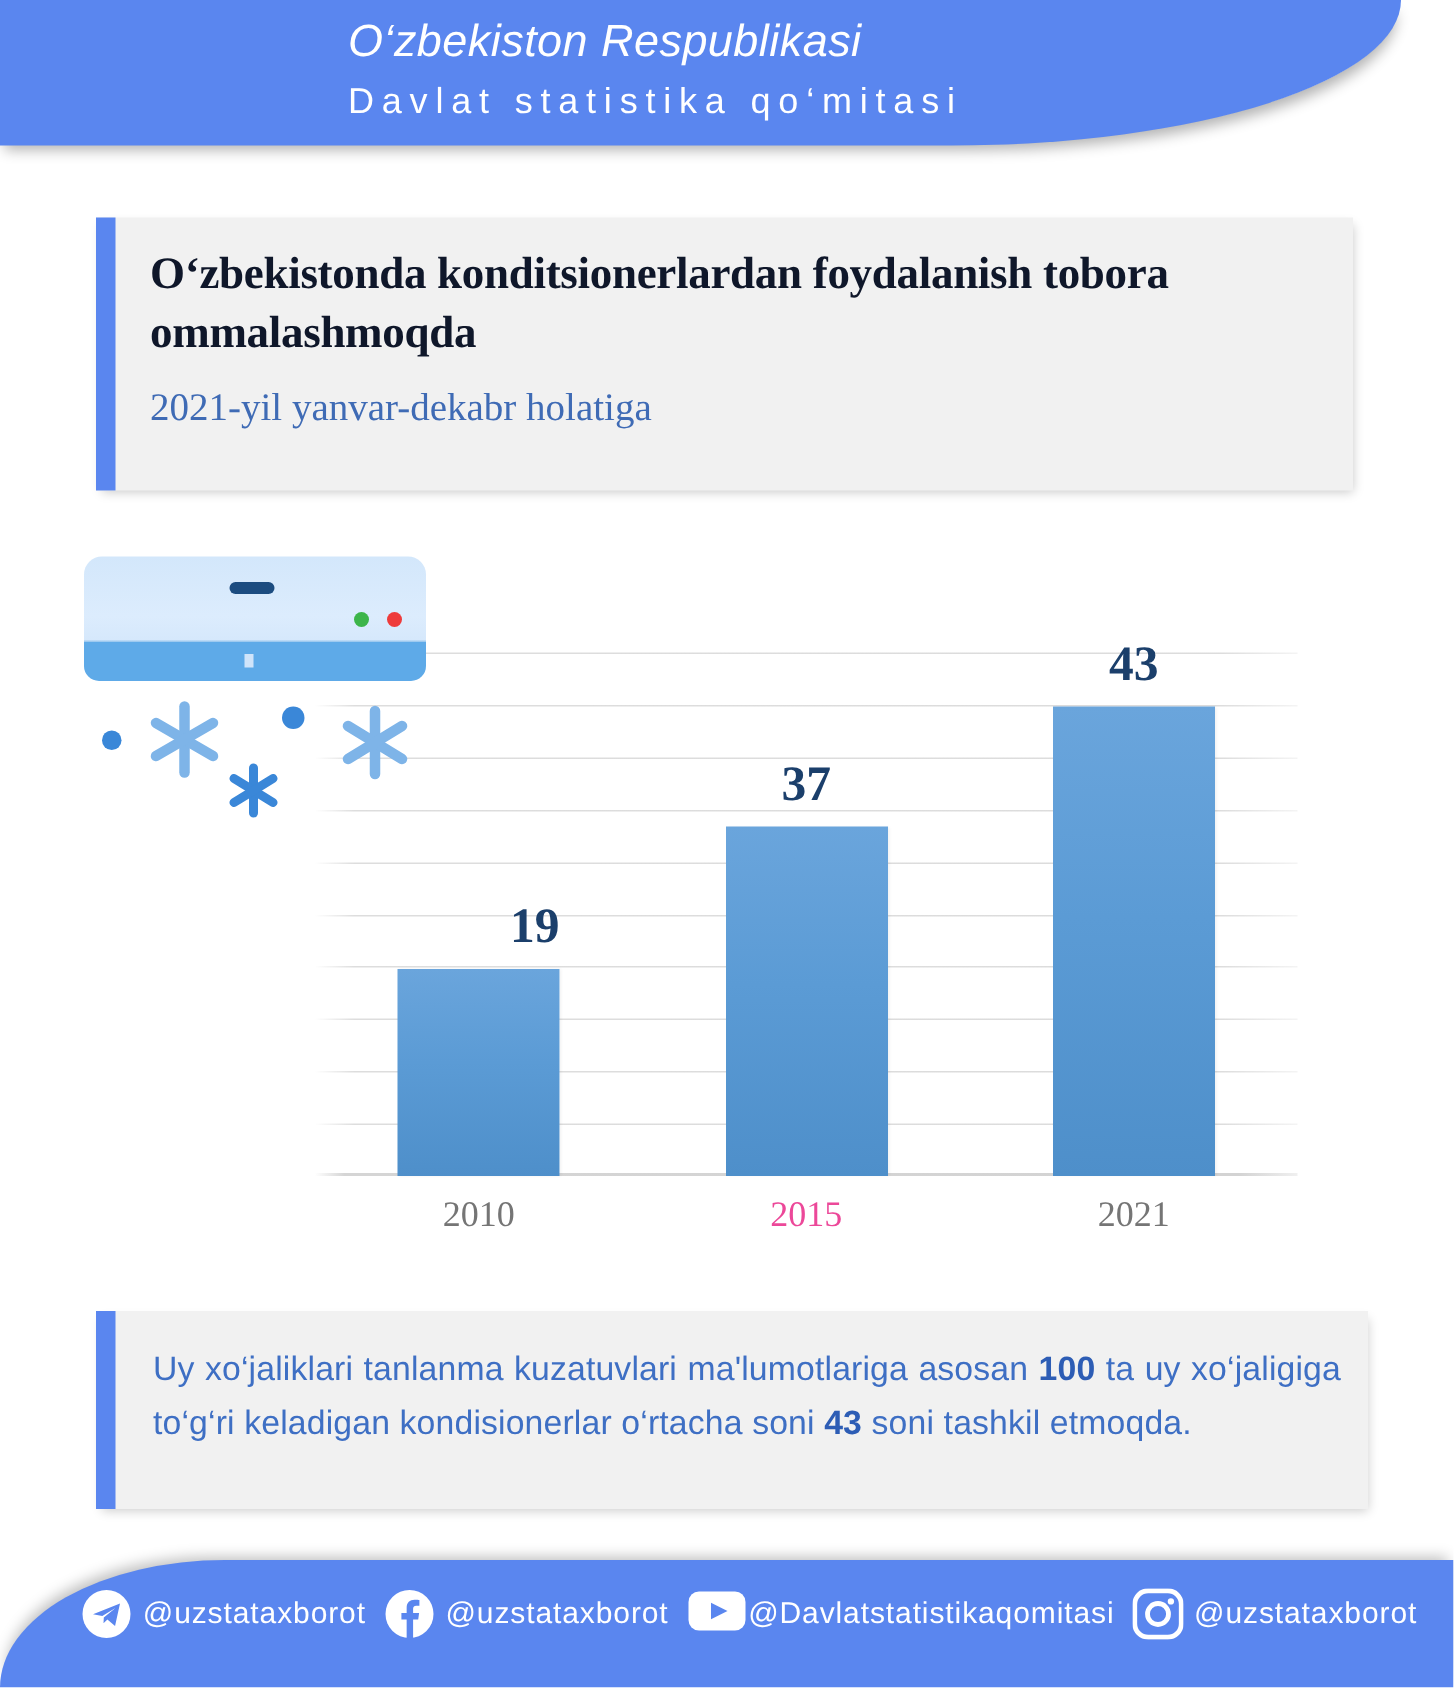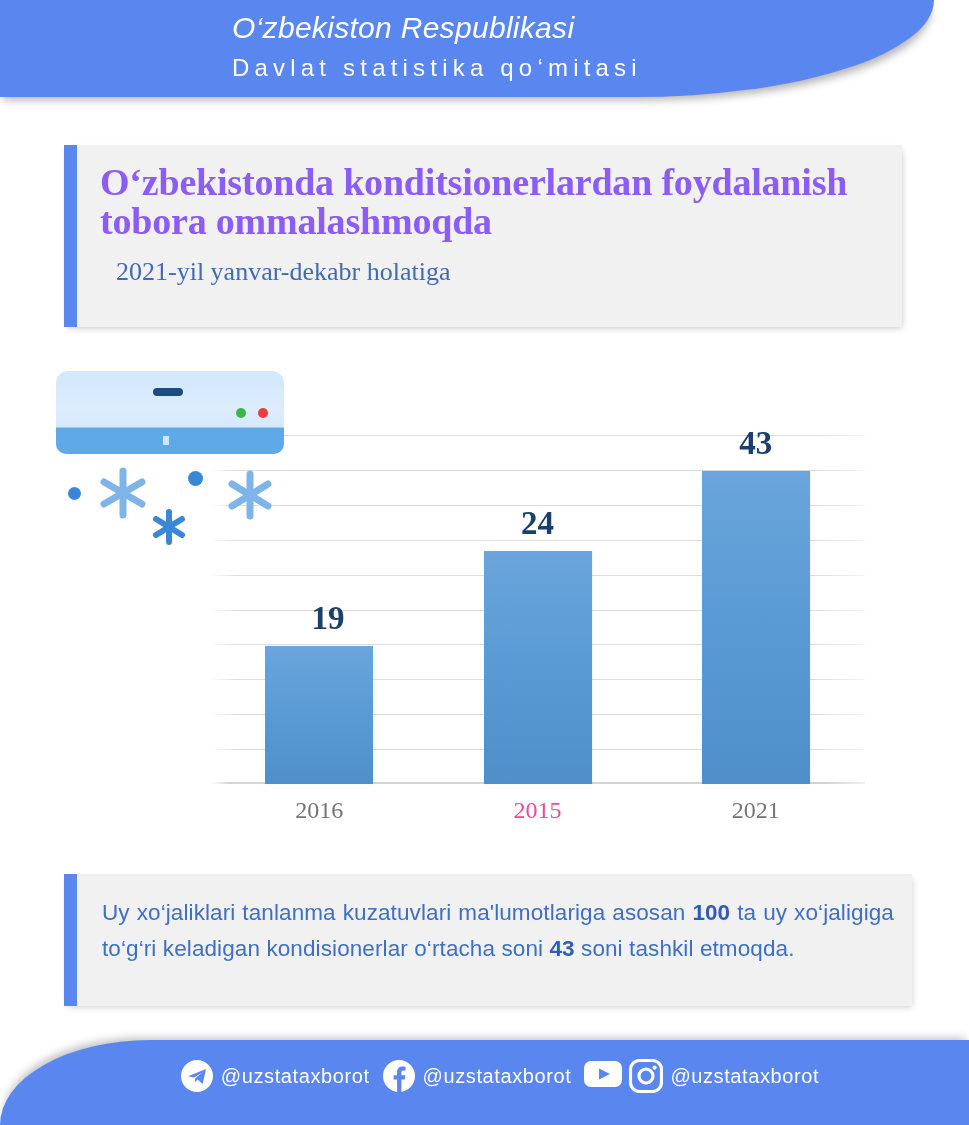--- a/index.html
+++ b/index.html
@@ -49,29 +49,28 @@
     background: #f1f1f1;
     box-shadow: 2px 3px 7px -2px rgba(0,0,0,0.22);
   }
   .title-card-bar {
     position: absolute; left: 0; top: 0;
     width: 13px; height: 182px; background: #5a86ef;
   }
   .title-main {
     position: absolute; left: 36px; top: 18px; width: 770px;
     font-family: "Liberation Serif", serif;
-    font-size: 38px; font-weight: 700; line-height: 39px;
-    color: #8b5cf6; letter-spacing: -0.2px;
+    font-size: 30px; font-weight: 700; line-height: 39px;
+    color: #0f172a; letter-spacing: -0.2px;
   }
   .title-sub {
     position: absolute; left: 36px; top: 110px; width: 770px;
     font-family: "Liberation Serif", serif;
     font-size: 26px; font-weight: 400; line-height: 34px;
     color: #3f6bb5;
-    margin-left: 16px;
   }
 
   
   .chart-area {
     position: absolute; left: 210px; top: 435px;
     width: 655px; height: 349px;
   }
   .gridline {
     position: absolute; left: 0; width: 100%;
     height: 1px;
@@ -235,23 +234,23 @@
   </svg>
   <div class="dot" style="left:68px; top:487px; width:13px; height:13px; background:#3a87d8;"></div>
   <div class="dot" style="left:188px; top:471px; width:15px; height:15px; background:#3a87d8;"></div>
 
   <div class="bars-layer" id="bars-host">
       <div class="bar" style="left: 55.1667px; width: 108px; height: 138.146px; background: linear-gradient(rgb(106, 165, 220) 0%, rgb(91, 155, 213) 45%, rgb(78, 143, 202) 100%);"></div>
       <div class="bar" style="left: 273.5px; width: 108px; height: 232.667px; background: linear-gradient(rgb(106, 165, 220) 0%, rgb(91, 155, 213) 45%, rgb(78, 143, 202) 100%);"></div>
       <div class="bar" style="left: 491.833px; width: 108px; height: 312.646px; background: linear-gradient(rgb(106, 165, 220) 0%, rgb(91, 155, 213) 45%, rgb(78, 143, 202) 100%);"></div>
     </div>
   <div id="labels-host">
-      <div class="bar-value" style="left: 268px; top: 601.854px; width: 120px; color: rgb(27, 63, 107);">19</div>
-      <div class="bar-cat" style="left: 249.167px; width: 140px; color: rgb(117, 117, 117);">2016</div>
-      <div class="bar-value" style="left: 477.5px; top: 507.333px; width: 120px; color: rgb(27, 63, 107);">24</div>
+      <div class="bar-value" style="left: 253px; top: 601.854px; width: 120px; color: rgb(27, 63, 107); text-align: right;">19</div>
+      <div class="bar-cat" style="left: 249.167px; width: 140px; color: rgb(117, 117, 117);">2010</div>
+      <div class="bar-value" style="left: 477.5px; top: 507.333px; width: 120px; color: rgb(27, 63, 107);">37</div>
       <div class="bar-cat" style="left: 467.5px; width: 140px; color: #ec4899;">2015</div>
       <div class="bar-value" style="left: 695.833px; top: 427.354px; width: 120px; color: rgb(27, 63, 107);">43</div>
       <div class="bar-cat" style="left: 685.833px; width: 140px; color: rgb(117, 117, 117); text-align: center;">2021</div>
     </div>
 
   <div class="note-card">
     <div class="note-bar"></div>
     <div class="note-text" id="note-text"><span>Uy xo‘jaliklari tanlanma kuzatuvlari ma'lumotlariga asosan </span><b>100</b><span> ta uy xo‘jaligiga to‘g‘ri keladigan kondisionerlar o‘rtacha soni </span><b>43</b><span> soni tashkil etmoqda.</span></div>
   </div>
 
@@ -269,20 +268,21 @@
               <circle cx="17" cy="17" r="16" fill="#fff"></circle>
               <path d="M19.4 33V20.6h3.4l.6-4.3h-4V13.6c0-1.2.4-2.1 2.2-2.1h2V7.7c-.4-.05-1.7-.18-3.2-.18-3.2 0-5.3 1.9-5.3 5.4v3.4h-3.5v4.3h3.5V33z" fill="#5a86ef"></path>
             </svg></span>
           <span class="social-label">@uzstataxborot</span>
         </div>
         <div class="social">
           <span class="social-icon"><svg viewBox="0 0 40 30" width="40" height="30">
               <rect x="1" y="2" width="38" height="26" rx="7" fill="#fff"></rect>
               <polygon points="16,9.5 27,15 16,20.5" fill="#5a86ef"></polygon>
             </svg></span>
+          <span class="social-label">@Davlatstatistikaqomitasi</span>
         </div>
         <div class="social">
           <span class="social-icon"><svg viewBox="0 0 34 34" width="34" height="34">
               <rect x="1.5" y="1.5" width="31" height="31" rx="9" fill="none" stroke="#fff" stroke-width="3.2"></rect>
               <circle cx="17" cy="17" r="7" fill="none" stroke="#fff" stroke-width="3.2"></circle>
               <circle cx="25.6" cy="8.6" r="2.1" fill="#fff"></circle>
             </svg></span>
           <span class="social-label">@uzstataxborot</span>
         </div>
       </div>

